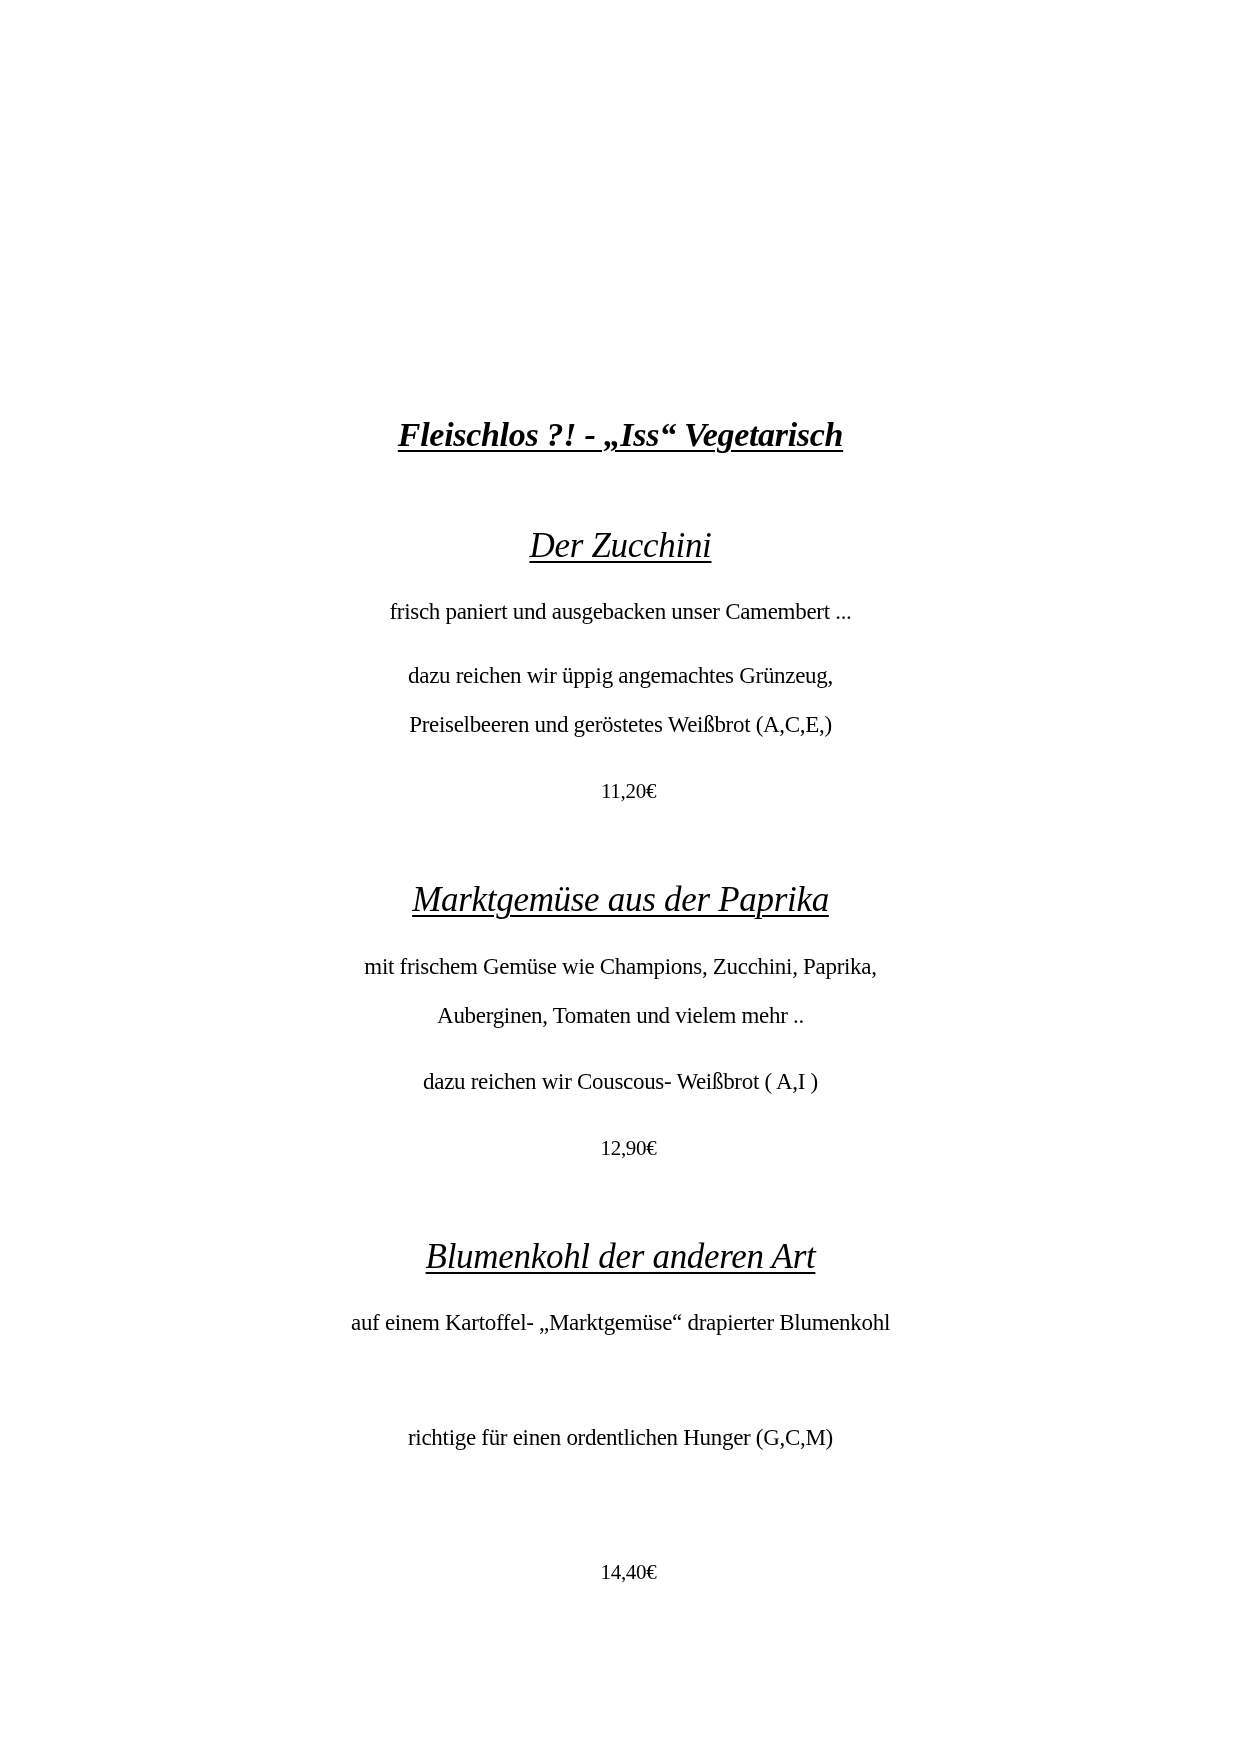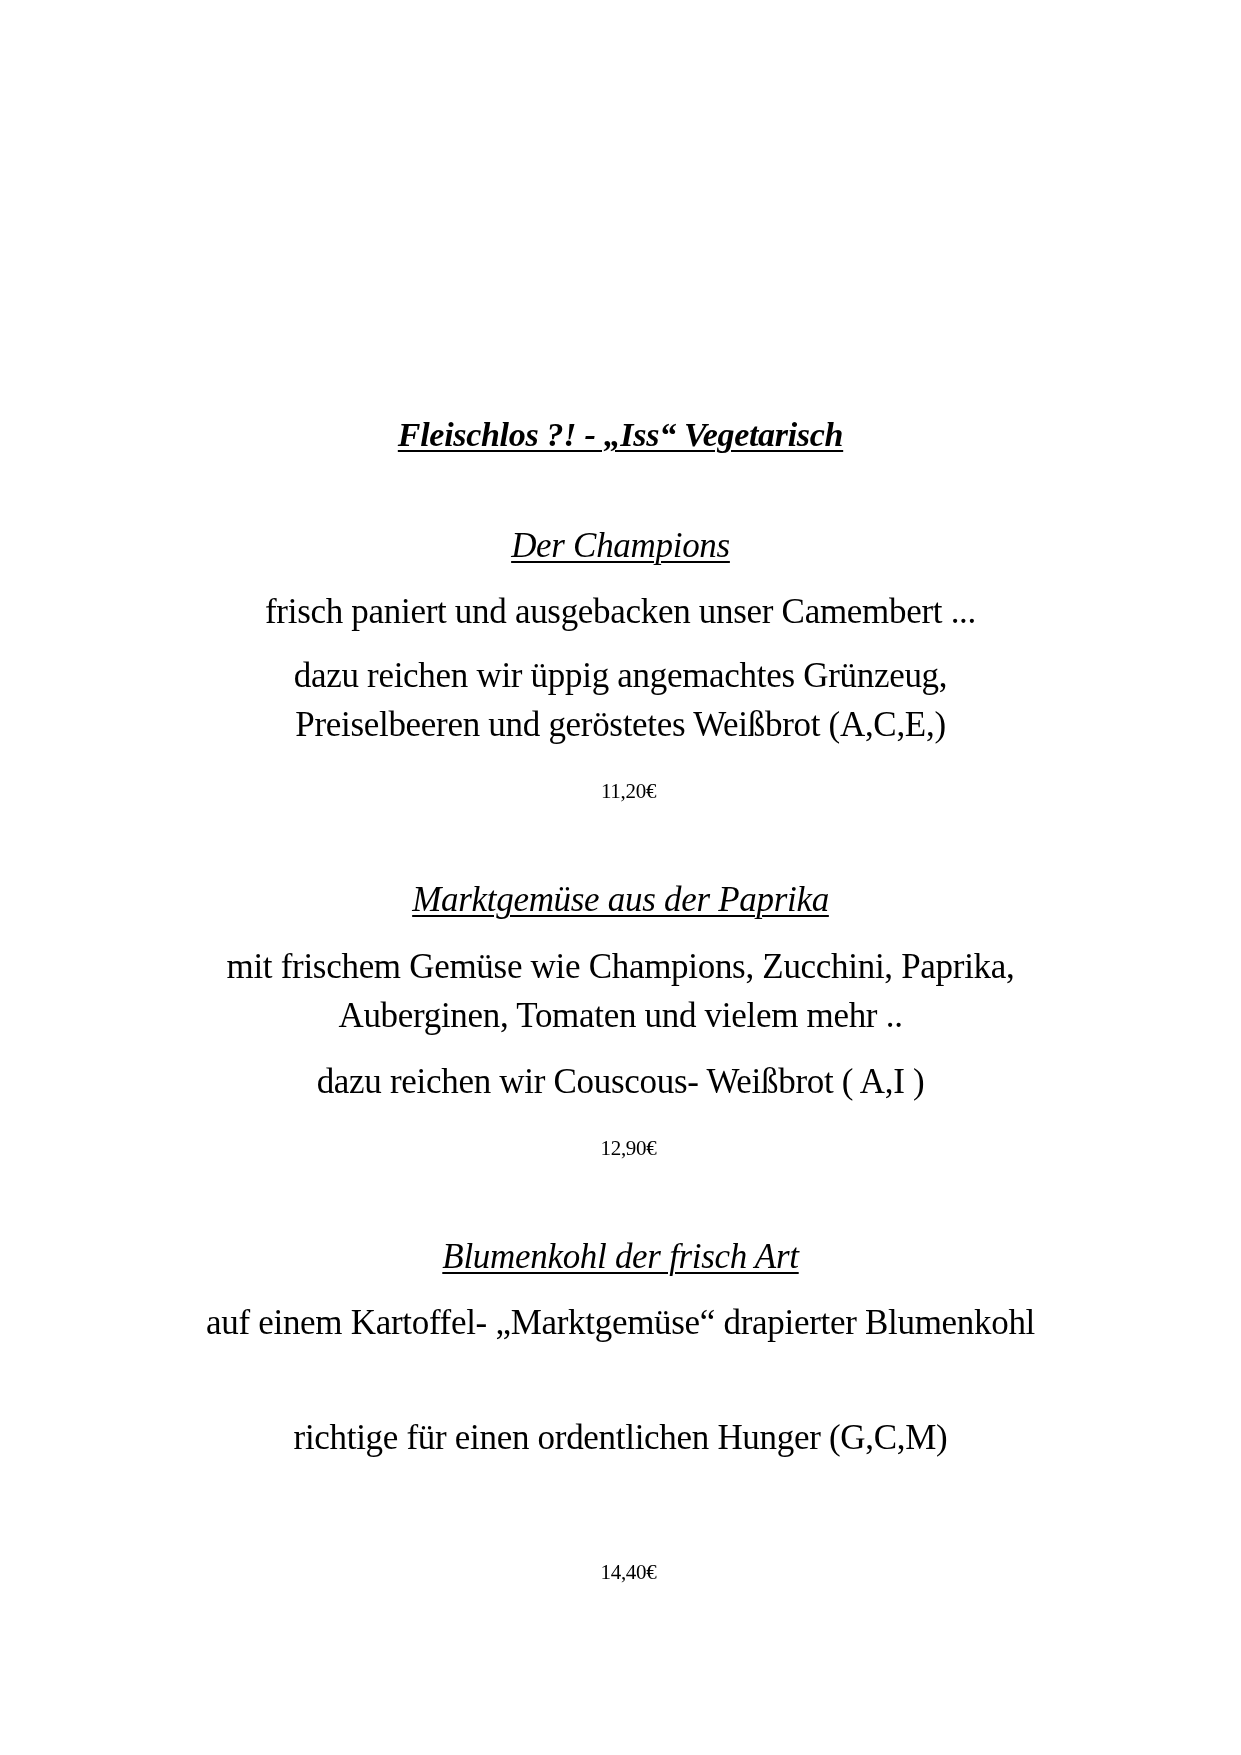--- a/index.html
+++ b/index.html
@@ -21,21 +21,21 @@
       top: 0;
       width: 1016px;
       height: 1755px;
     }
     .line {
       position: absolute;
       left: 0;
       width: 1241px;
       text-align: center;
       white-space: nowrap;
-      font-size: 35px;
+      font-size: 23px;
       line-height: 40px;
       letter-spacing: -0.3px;
     }
     .title {
       font-style: italic;
       text-decoration: underline;
       text-underline-offset: 4px;
       text-decoration-thickness: 2px;
       font-size: 35px;
     }
@@ -52,30 +52,30 @@
       margin-left: 8px;
     }
   </style>
 </head>
 <body>
 
 <div class="page">
 
   <div class="line main-title" style="top:415px;">Fleischlos ?! - „Iss“ Vegetarisch</div>
 
-  <div class="line title" style="top:526px;">Der Champions</div>
+  <div class="line title" style="top:526px;">Der Zucchini</div>
   <div class="line" style="top:592px;">frisch paniert und ausgebacken unser Camembert ...</div>
   <div class="line" style="top:656px;">dazu reichen wir üppig angemachtes Grünzeug,</div>
   <div class="line" style="top:705px;">Preiselbeeren und geröstetes Weißbrot (A,C,E,)</div>
   <div class="line price" style="top:771px;">11,20€</div>
 
   <div class="line title" style="top:880px;">Marktgemüse aus der Paprika</div>
   <div class="line" style="top:947px;">mit frischem Gemüse wie Champions, Zucchini, Paprika,</div>
   <div class="line" style="top:996px;">Auberginen, Tomaten und vielem mehr ..</div>
   <div class="line" style="top:1062px;">dazu reichen wir Couscous- Weißbrot ( A,I )</div>
   <div class="line price" style="top:1128px;">12,90€</div>
 
-  <div class="line title" style="top:1237px;">Blumenkohl der frisch Art</div>
+  <div class="line title" style="top:1237px;">Blumenkohl der anderen Art</div>
   <div class="line" style="top:1303px;">auf einem Kartoffel- „Marktgemüse“ drapierter Blumenkohl</div>
   <div class="line" style="top:1418px;">richtige für einen ordentlichen Hunger (G,C,M)</div>
   <div class="line price" style="top:1552px;">14,40€</div>
 
 </div>
 
 </body></html>

